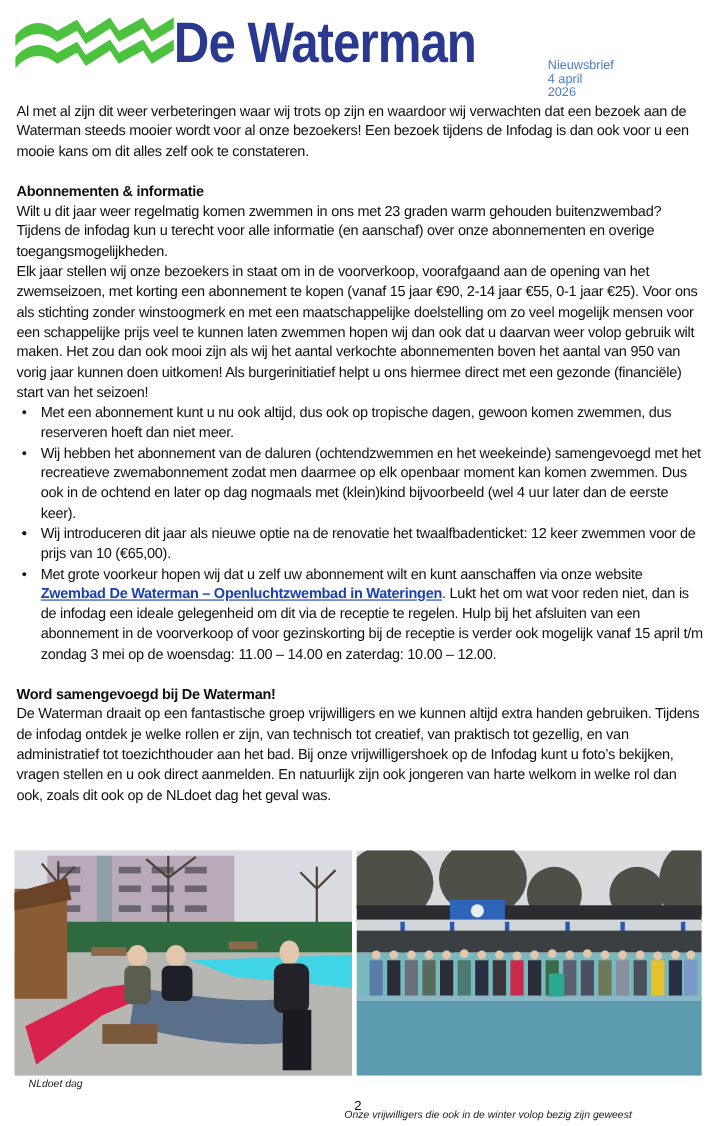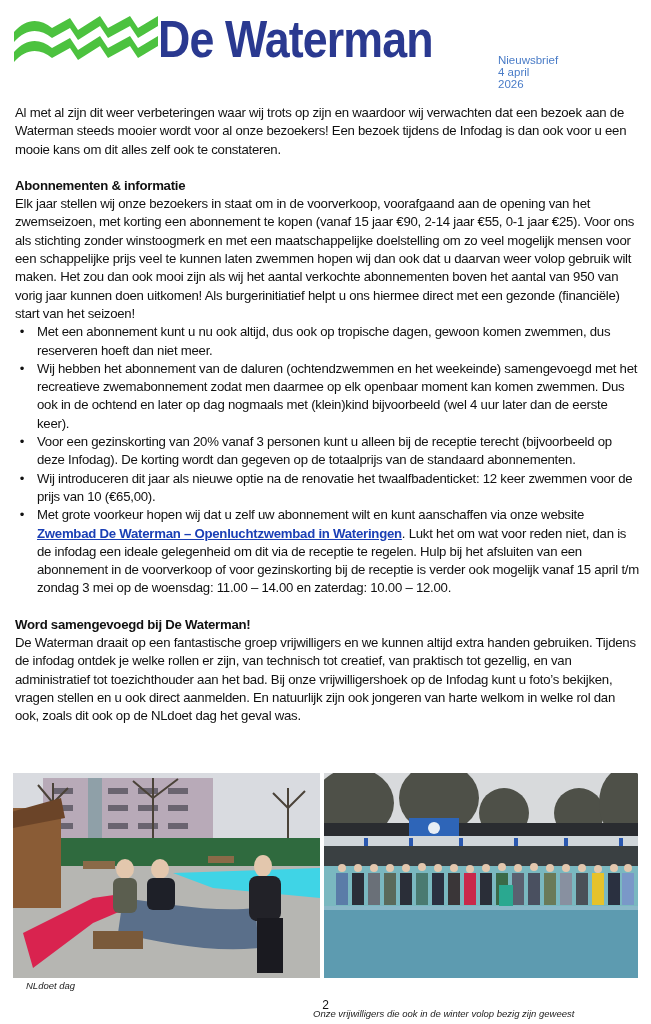--- a/index.html
+++ b/index.html
@@ -13,21 +13,21 @@
     position: absolute; left: 158px; top: 8px;
     font-family: "Liberation Sans", sans-serif; font-weight: bold;
     font-size: 52px; color: #2a3990; letter-spacing: -1px;
     transform: scaleX(0.86); transform-origin: left top; line-height: 62px;
   }
   .newsletter-date {
     position: absolute; left: 498px; top: 54px;
     font-size: 11.5px; color: #4a7cc7;
   }
   .content {
-    position: absolute; left: 15px; top: 104px; width: 625px;
+    position: absolute; left: 15px; top: 92px; width: 625px;
     font-size: 13.2px; line-height: 18.3px; letter-spacing: -0.25px;
   }
   .content p { margin: 0; }
   .gap { height: 18px; }
   .section-title { font-weight: bold; }
   ul.bullets { margin: 0; padding: 0; list-style: none; }
   ul.bullets li { position: relative; padding-left: 22px; }
   ul.bullets li .bullet {
     position: absolute; left: 2px; top: 0; width: 10px; text-align: center;
   }
@@ -56,25 +56,26 @@
   </svg>
   <div class="logo-text">De Waterman</div>
   <div class="newsletter-date">Nieuwsbrief 4 april 2026</div>
 </div>
 
 <div class="content">
   <p>Al met al zijn dit weer verbeteringen waar wij trots op zijn en waardoor wij verwachten dat een bezoek aan de Waterman steeds mooier wordt voor al onze bezoekers! Een bezoek tijdens de Infodag is dan ook voor u een mooie kans om dit alles zelf ook te constateren.</p>
   <div class="gap"></div>
 
   <p class="section-title">Abonnementen &amp; informatie</p>
+  <p>Wilt u dit jaar weer regelmatig komen zwemmen in ons met 23 graden warm gehouden buitenzwembad? Tijdens de infodag kun u terecht voor alle informatie (en aanschaf) over onze abonnementen en overige toegangsmogelijkheden.</p>
   <p>Elk jaar stellen wij onze bezoekers in staat om in de voorverkoop, voorafgaand aan de opening van het zwemseizoen, met korting een abonnement te kopen (vanaf 15 jaar €90, 2-14 jaar €55, 0-1 jaar €25). Voor ons als stichting zonder winstoogmerk en met een maatschappelijke doelstelling om zo veel mogelijk mensen voor een schappelijke prijs veel te kunnen laten zwemmen hopen wij dan ook dat u daarvan weer volop gebruik wilt maken. Het zou dan ook mooi zijn als wij het aantal verkochte abonnementen boven het aantal van 950 van vorig jaar kunnen doen uitkomen! Als burgerinitiatief helpt u ons hiermee direct met een gezonde (financiële) start van het seizoen!</p>
   <ul class="bullets">
     <li><span class="bullet">•</span><span>Met een abonnement kunt u nu ook altijd, dus ook op tropische dagen, gewoon komen zwemmen, dus reserveren hoeft dan niet meer.</span></li>
     <li><span class="bullet">•</span><span>Wij hebben het abonnement van de daluren (ochtendzwemmen en het weekeinde) samengevoegd met het recreatieve zwemabonnement zodat men daarmee op elk openbaar moment kan komen zwemmen. Dus ook in de ochtend en later op dag nogmaals met (klein)kind bijvoorbeeld (wel 4 uur later dan de eerste keer).</span></li>
-    <li><span class="bullet">•</span><span>Voor een gezinskorting van 20% vanaf 3 personen kunt u alleen bij de receptie terecht (bijvoorbeeld op deze Infodag). De korting wordt dan gegeven op de totaalprijs van de standaard abonnementen.</span></li>
+    <li><span class="bullet">•</span></li>
     <li><span class="bullet">•</span><span>Wij introduceren dit jaar als nieuwe optie na de renovatie het twaalfbadenticket: 12 keer zwemmen voor de prijs van 10 (€65,00).</span></li>
     <li><span class="bullet">•</span><span>Met grote voorkeur hopen wij dat u zelf uw abonnement wilt en kunt aanschaffen via onze website</span> <a class="site-link" href="#">Zwembad De Waterman – Openluchtzwembad in Wateringen</a><span>. Lukt het om wat voor reden niet, dan is de infodag een ideale gelegenheid om dit via de receptie te regelen. Hulp bij het afsluiten van een abonnement in de voorverkoop of voor gezinskorting bij de receptie is verder ook mogelijk vanaf 15 april t/m zondag 3 mei op de woensdag:  11.00 – 14.00 en zaterdag: 10.00 – 12.00.</span></li>
   </ul>
   <div class="gap"></div>
 
   <p class="section-title">Word samengevoegd bij De Waterman!</p>
   <p>De Waterman draait op een fantastische groep vrijwilligers  en we kunnen altijd extra handen gebruiken. Tijdens de infodag ontdek je welke rollen er zijn, van technisch tot creatief, van praktisch tot gezellig, en van administratief tot toezichthouder aan het bad. Bij onze vrijwilligershoek op de Infodag kunt u foto’s bekijken, vragen stellen en u ook direct aanmelden. En natuurlijk zijn ook jongeren van harte welkom in welke rol dan ook, zoals dit ook op de NLdoet dag het geval was.</p>
 </div>
 
 <div class="photos">

